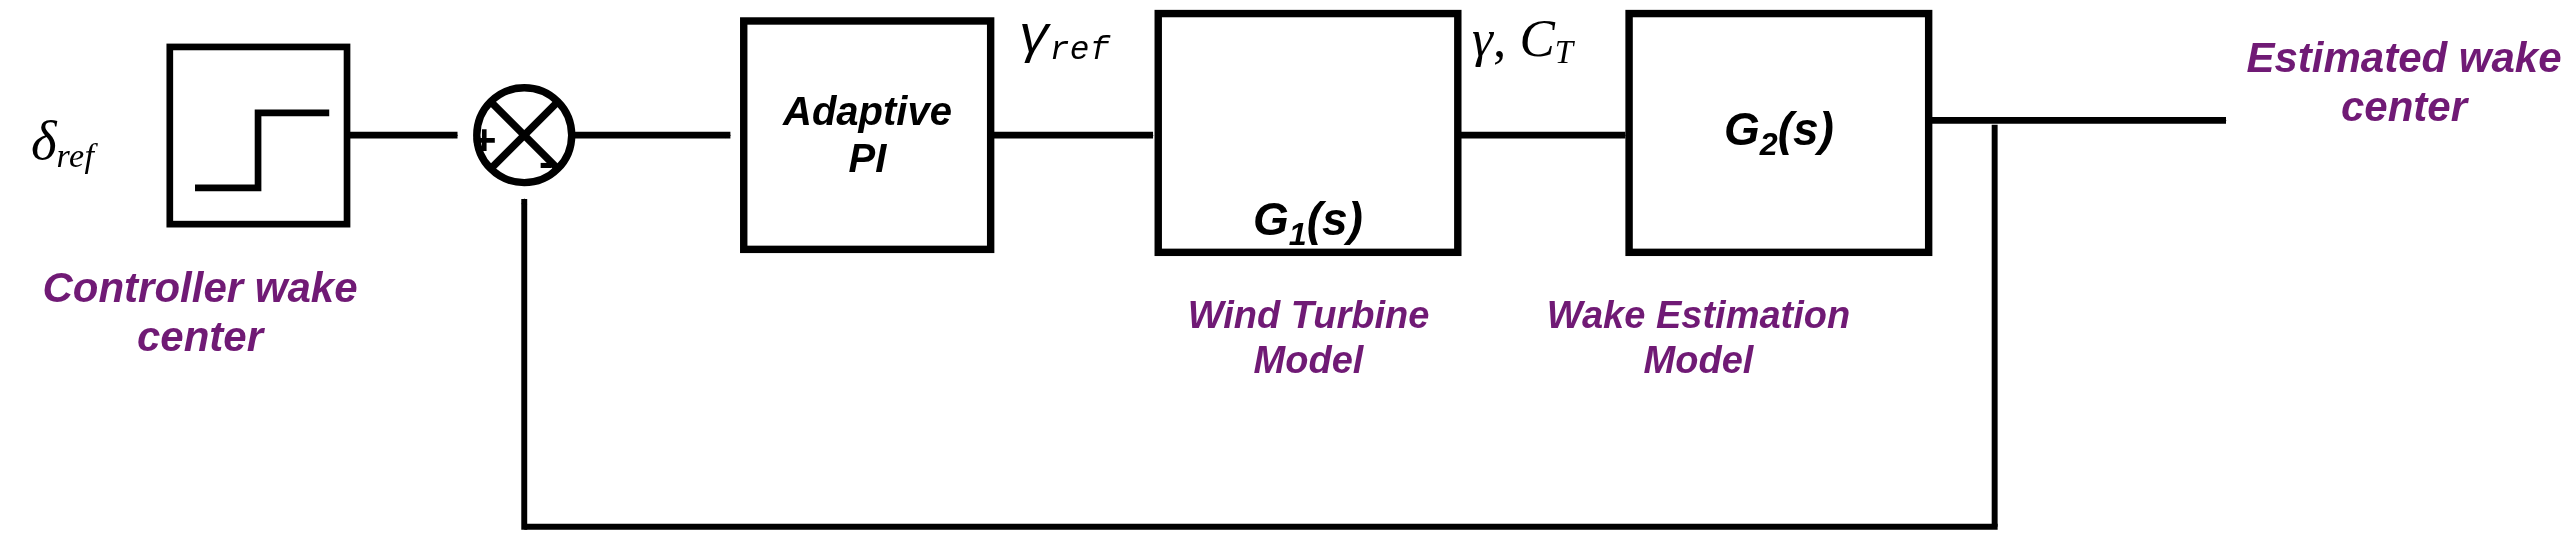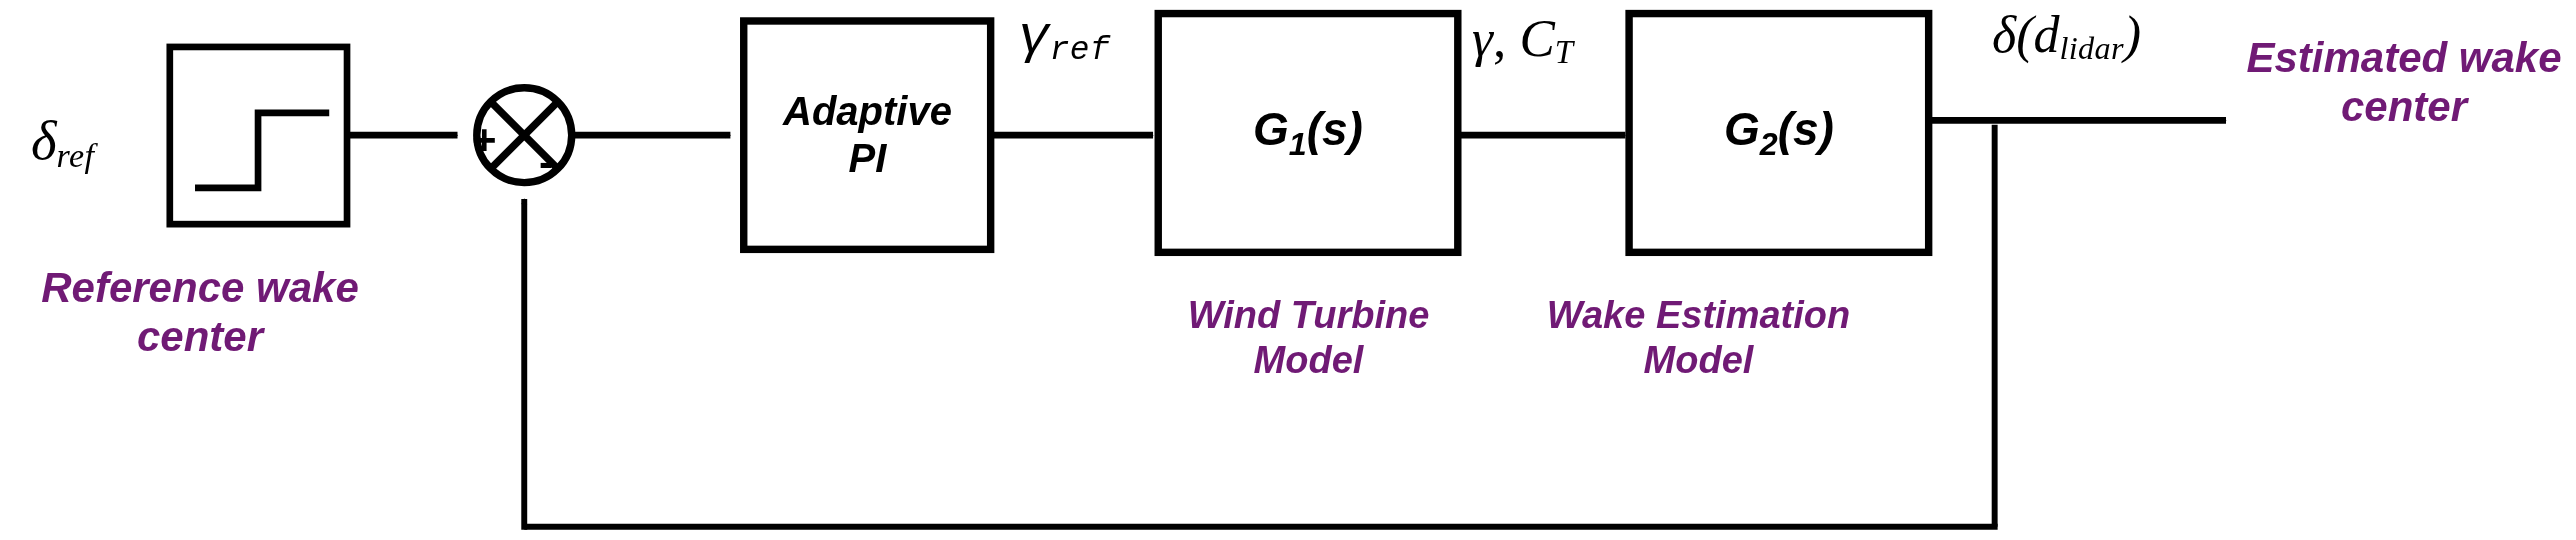--- a/index.html
+++ b/index.html
@@ -119,37 +119,37 @@
       <line x1="2694" y1="710" x2="707" y2="710" stroke="#000000" stroke-width="8"></line>
       <line x1="707" y1="714" x2="707" y2="268" stroke="#000000" stroke-width="8" marker-end="url(#arrowv)"></line>
     </g>
   </svg>
 
   <div class="lbl math" style="left:31px; top:111px; font-size:55px;">
     <span>δ</span><sub>ref</sub>
   </div>
 
   <div class="caption sans-bi" style="left:0px; top:264px; width:400px; font-size:42px; line-height:1.16;">
-    <div>Reference wake</div>
+    <div>Controller wake</div>
     <div>center</div>
   </div>
 
   <div class="sign" style="left:472px; top:119px; font-size:42px;">+</div>
   <div class="sign" style="left:539px; top:142px; font-size:42px;">-</div>
 
   <div class="box-text sans-bi" style="left:744px; top:21px; width:247px; height:228px; font-size:40px; line-height:1.17; flex-direction:column;">
     <div>Adaptive</div>
     <div>PI</div>
   </div>
 
   <div class="lbl math" style="left:1018px; top:9.6px; font-size:53px;font-family:Liberation Mono, monospace;">
     <span>γ</span><sub>ref</sub>
   </div>
 
-  <div class="box-text sans-bi" style="left:1158px; top:13.3px; width:300px; height:239px; font-size:46px;">
+  <div class="box-text sans-bi" style="left:1158px; top:13.3px; width:300px; height:239px; font-size:46px;align-items:flex-end;">
     <span><span>G</span><span class="gsub">1</span><span>(s)</span></span>
   </div>
 
   <div class="caption sans-bi" style="left:1123px; top:293px; width:371px; font-size:38px; line-height:1.18;">
     <div>Wind Turbine</div>
     <div>Model</div>
   </div>
 
   <div class="lbl math" style="left:1472px; top:9.6px; font-size:53px;">
     <span>γ</span><span style="font-style:normal;">, </span><span>C</span><sub>T</sub>
@@ -157,23 +157,20 @@
 
   <div class="box-text sans-bi" style="left:1629px; top:13.3px; width:300px; height:239px; font-size:46px;">
     <span><span>G</span><span class="gsub">2</span><span>(s)</span></span>
   </div>
 
   <div class="caption sans-bi" style="left:1513px; top:293px; width:371px; font-size:38px; line-height:1.18;">
     <div>Wake Estimation</div>
     <div>Model</div>
   </div>
 
-  <div class="lbl math" style="left:1992px; top:7.4px; font-size:52px;">
-    <span>δ(</span><span>d</span><sub>lidar</sub><span>)</span>
-  </div>
 
   <div class="caption sans-bi" style="left:2232px; top:34px; width:344px; font-size:42px; line-height:1.16;">
     <div>Estimated wake</div>
     <div>center</div>
   </div>
 
 </div>
 
 
 </body></html>

